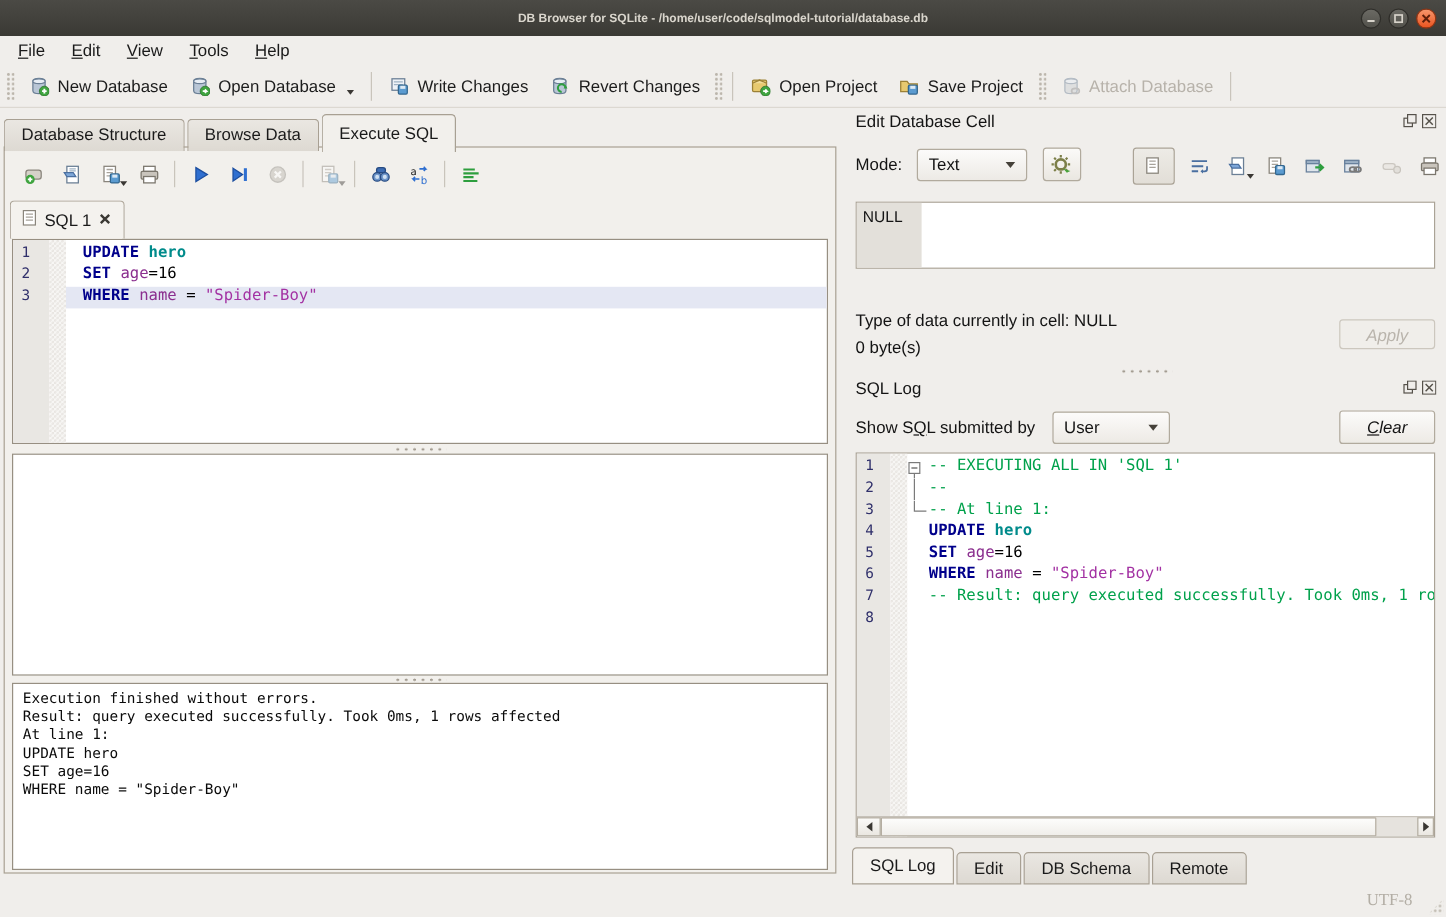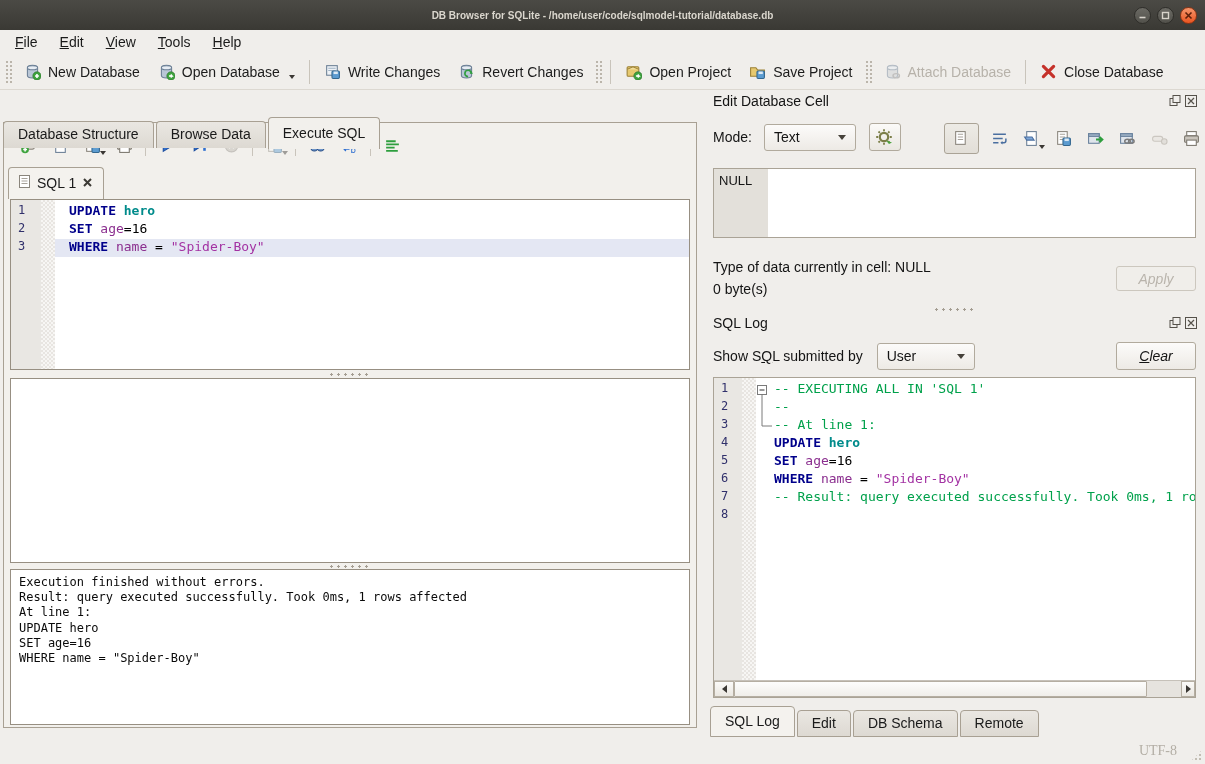--- a/index.html
+++ b/index.html
@@ -33,21 +33,21 @@
   .tbtn.disabled .icon{opacity:.45;}
   .mini-caret{width:0;height:0;border-left:3.5px solid transparent;border-right:3.5px solid transparent;
     border-top:4.5px solid #3a3733;align-self:flex-end;margin-left:2px;margin-bottom:1px;}
 
   
   .workspace{position:absolute;left:0;top:90px;width:1205px;height:645px;}
 
   
   .main-tabbar{position:absolute;left:3px;top:4px;display:flex;align-items:flex-end;z-index:3;}
   .mtab{font-size:14px;color:#1a1a1a;border:1px solid #a8a093;border-bottom:none;border-radius:4px 4px 0 0;
-    padding:4px 14px 5px 14px;background:linear-gradient(#eae7e2,#ddd9d2);margin-right:2px;height:17px;margin-top:22px;}
+    padding:4px 14px 5px 14px;background:linear-gradient(#eae7e2,#ddd9d2);margin-right:2px;height:17px;}
   .mtab.active{background:#f2f0ec;padding-top:7px;padding-bottom:7px;position:relative;top:1px;}
 
   .left-frame{position:absolute;left:3px;top:32px;width:694px;height:606px;border:1px solid #a8a093;
     background:#f2f0ec;box-sizing:border-box;}
 
   
   .sql-toolbar{position:absolute;left:8px;top:6px;height:32px;display:flex;align-items:center;}
   .sbtn{width:26px;height:26px;display:flex;align-items:center;justify-content:center;margin:0 3px;position:relative;}
   .sbtn.disabled{opacity:.45;}
   .ssep{width:1px;height:22px;background:#c9c4bb;margin:0 5px;}
@@ -103,21 +103,21 @@
   .caret{width:0;height:0;border-left:4px solid transparent;border-right:4px solid transparent;
     border-top:5px solid #45413a;margin-left:10px;}
   .gear-btn{margin-left:13px;width:32px;height:28px;border:1px solid #b1aa9d;border-radius:3px;
     background:linear-gradient(#fbfaf8,#eae7e1);display:flex;align-items:center;justify-content:center;box-sizing:border-box;}
   .cell-toolbar{position:absolute;right:2px;top:33px;display:flex;align-items:center;gap:9px;}
   .cellicon{padding:3px;display:flex;align-items:center;justify-content:center;position:relative;}
   .cellicon.active{border:1px solid #aaa396;border-radius:3px;background:linear-gradient(#edebe6,#e2ded7);padding:6px 8px;}
   .cellicon.disabled{opacity:.5;}
   .cellicon .mini-caret{position:absolute;right:-2px;bottom:0;}
 
-  .cell-box{position:absolute;left:6px;top:78px;width:483px;height:70px;border:1px solid #aaa396;
+  .cell-box{position:absolute;left:6px;top:78px;width:483px;height:56px;border:1px solid #aaa396;
     background:#fff;box-sizing:border-box;}
   .null-strip{position:absolute;left:0;top:0;bottom:0;width:54px;background:#e3e0da;}
   .null-val{position:absolute;left:5px;top:4px;font-size:13px;color:#141414;}
 
   .type-line{position:absolute;left:6px;top:169px;font-size:14px;color:#141414;}
   .size-line{position:absolute;left:6px;top:191px;font-size:14px;color:#141414;}
   .btn{box-sizing:border-box;border:1px solid #b1aa9d;border-radius:3px;font-size:14px;color:#141414;
     background:linear-gradient(#fcfbfa,#edeae5);display:flex;align-items:center;justify-content:center;font-style:italic;}
   .btn.disabled{color:#b9b4ac;background:#f0eeea;border-color:#ccc7be;}
   .apply-btn{position:absolute;right:9px;top:176px;width:80px;height:25px;}
@@ -269,28 +269,20 @@
         <span class="icon">
           <svg width="17" height="17" viewBox="0 0 16 16">
             <path d="M3.2 4.4c0-1.5 2.1-2.3 4.8-2.3s4.8.8 4.8 2.3v7.4c0 1.5-2.1 2.3-4.8 2.3s-4.8-.8-4.8-2.3z" fill="#c9cdd2" stroke="#6b7f95"></path>
             <ellipse cx="8" cy="4.4" rx="4.8" ry="1.9" fill="#e7edf4" stroke="#6b7f95"></ellipse>
             <ellipse cx="11.5" cy="12" rx="3" ry="2" fill="none" stroke="#8a8a8a" stroke-width="1.4"></ellipse>
           </svg>
         </span>
         <span>Attach Database</span>
       </div>
       <div class="tsep"></div>
-      <div class="tbtn">
-        <span class="icon">
-          <svg width="17" height="17" viewBox="0 0 16 16">
-            <path d="M3.2 3.2L12.8 12.8M12.8 3.2L3.2 12.8" stroke="#c5312a" stroke-width="3" stroke-linecap="round"></path>
-          </svg>
-        </span>
-        <span>Close Database</span>
-      </div>
     </div>
 
   <div class="workspace">
 
     <div class="main-tabbar" id="main-tabbar">
         <div class="mtab">Database Structure</div>
         <div class="mtab">Browse Data</div>
         <div class="mtab active">Execute SQL</div>
       </div>
 

